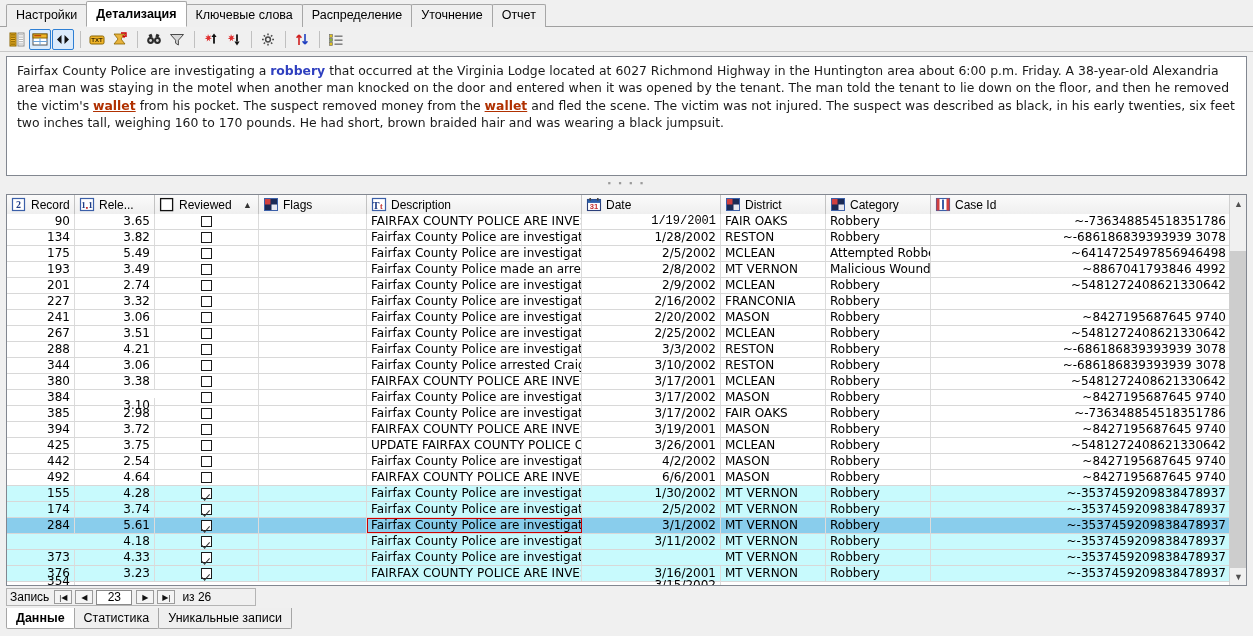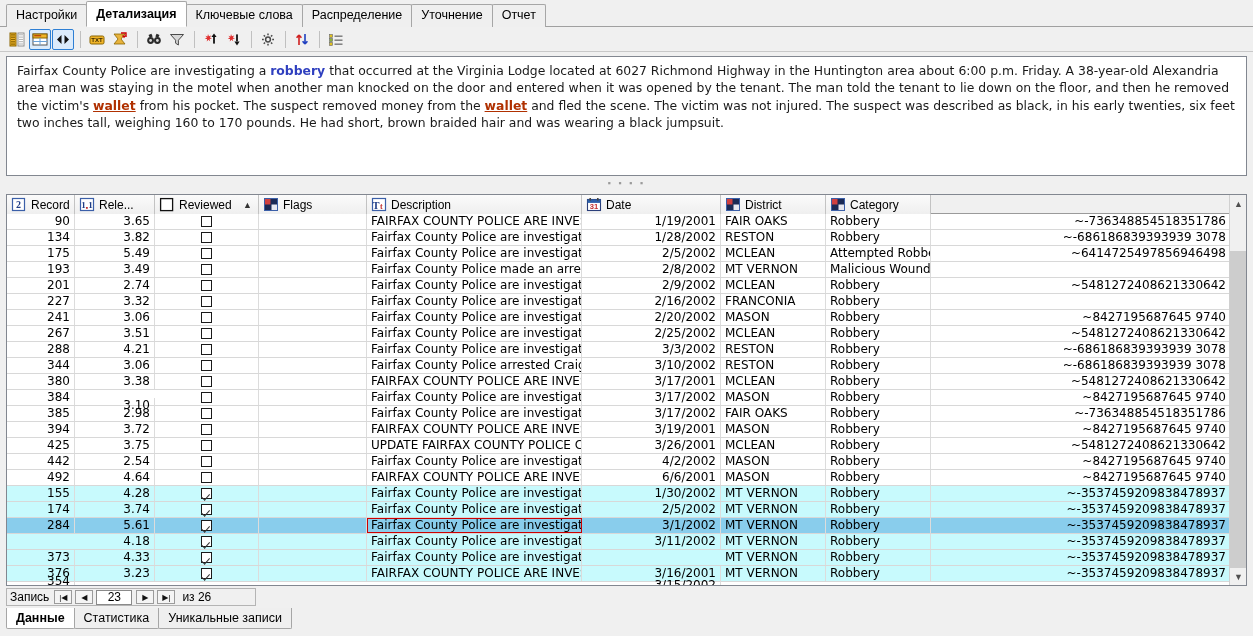--- a/index.html
+++ b/index.html
@@ -436,29 +436,40 @@
           <span class="hicon">
             <svg width="16" height="15" viewBox="0 0 16 15">
               <rect x="1.5" y="1.5" width="13" height="12" fill="#1b2a55"></rect>
               <rect x="1.5" y="1.5" width="6" height="6" fill="#d04040"></rect>
               <rect x="8.5" y="7.5" width="6" height="6" fill="#e8e8f0"></rect>
               <rect x="1.5" y="1.5" width="13" height="12" fill="none" stroke="#3b5fa8" stroke-width="1"></rect>
             </svg>
           </span>
           <span>Category</span>
         </div>
+        <div class="hcell" style="width: 300px; flex: 0 0 300px;">
+          <span class="hicon">
+            <svg width="16" height="15" viewBox="0 0 16 15">
+              <rect x="1.5" y="1.5" width="13" height="12" fill="#fff" stroke="#3b5fa8" stroke-width="1.1"></rect>
+              <rect x="1.5" y="1.5" width="3" height="12" fill="#d04040"></rect>
+              <rect x="11.5" y="1.5" width="3" height="12" fill="#d04040"></rect>
+              <rect x="7" y="2.6" width="2" height="9.8" fill="#3b5fa8"></rect>
+            </svg>
+          </span>
+          <span>Case Id</span>
+        </div>
       </div>
     <div class="grid-body" id="grid-body">
         <div class="row">
           <div class="cell num" style="width: 68px; flex: 0 0 68px;">90</div>
           <div class="cell num" style="width: 80px; flex: 0 0 80px;">3.65</div>
           <div class="cell ctr" style="width: 104px; flex: 0 0 104px;"><span class="chk"></span></div>
           <div class="cell " style="width: 108px; flex: 0 0 108px;"></div>
           <div class="cell " style="width: 215px; flex: 0 0 215px;">FAIRFAX COUNTY POLICE ARE INVESTIGA</div>
-          <div class="cell num" style="width: 139px; flex: 0 0 139px;">1/19/2001</div>
+          <div class="cell num" style="width: 139px; flex: 0 0 139px; font-family: Liberation Mono, monospace;">1/19/2001</div>
           <div class="cell " style="width: 105px; flex: 0 0 105px;">FAIR OAKS</div>
           <div class="cell " style="width: 105px; flex: 0 0 105px;">Robbery</div>
           <div class="cell num" style="width: 300px; flex: 0 0 300px;">~-736348854518351786</div>
         </div>
         <div class="row">
           <div class="cell num" style="width: 68px; flex: 0 0 68px;">134</div>
           <div class="cell num" style="width: 80px; flex: 0 0 80px;">3.82</div>
           <div class="cell ctr" style="width: 104px; flex: 0 0 104px;"><span class="chk"></span></div>
           <div class="cell " style="width: 108px; flex: 0 0 108px;"></div>
           <div class="cell " style="width: 215px; flex: 0 0 215px;">Fairfax County Police are investigating a ro</div>
@@ -480,20 +491,21 @@
         </div>
         <div class="row">
           <div class="cell num" style="width: 68px; flex: 0 0 68px;">193</div>
           <div class="cell num" style="width: 80px; flex: 0 0 80px;">3.49</div>
           <div class="cell ctr" style="width: 104px; flex: 0 0 104px;"><span class="chk"></span></div>
           <div class="cell " style="width: 108px; flex: 0 0 108px;"></div>
           <div class="cell " style="width: 215px; flex: 0 0 215px;">Fairfax County Police made an arrest after</div>
           <div class="cell num" style="width: 139px; flex: 0 0 139px;">2/8/2002</div>
           <div class="cell " style="width: 105px; flex: 0 0 105px;">MT VERNON</div>
           <div class="cell " style="width: 105px; flex: 0 0 105px;">Malicious Wounding</div>
+          <div class="cell num" style="width: 300px; flex: 0 0 300px;">~8867041793846 4992</div>
         </div>
         <div class="row">
           <div class="cell num" style="width: 68px; flex: 0 0 68px; text-align: right;">201</div>
           <div class="cell num" style="width: 80px; flex: 0 0 80px;">2.74</div>
           <div class="cell ctr" style="width: 104px; flex: 0 0 104px;"><span class="chk"></span></div>
           <div class="cell " style="width: 108px; flex: 0 0 108px;"></div>
           <div class="cell " style="width: 215px; flex: 0 0 215px;">Fairfax County Police are investigating a ro</div>
           <div class="cell num" style="width: 139px; flex: 0 0 139px;">2/9/2002</div>
           <div class="cell " style="width: 105px; flex: 0 0 105px;">MCLEAN</div>
           <div class="cell " style="width: 105px; flex: 0 0 105px;">Robbery</div>

